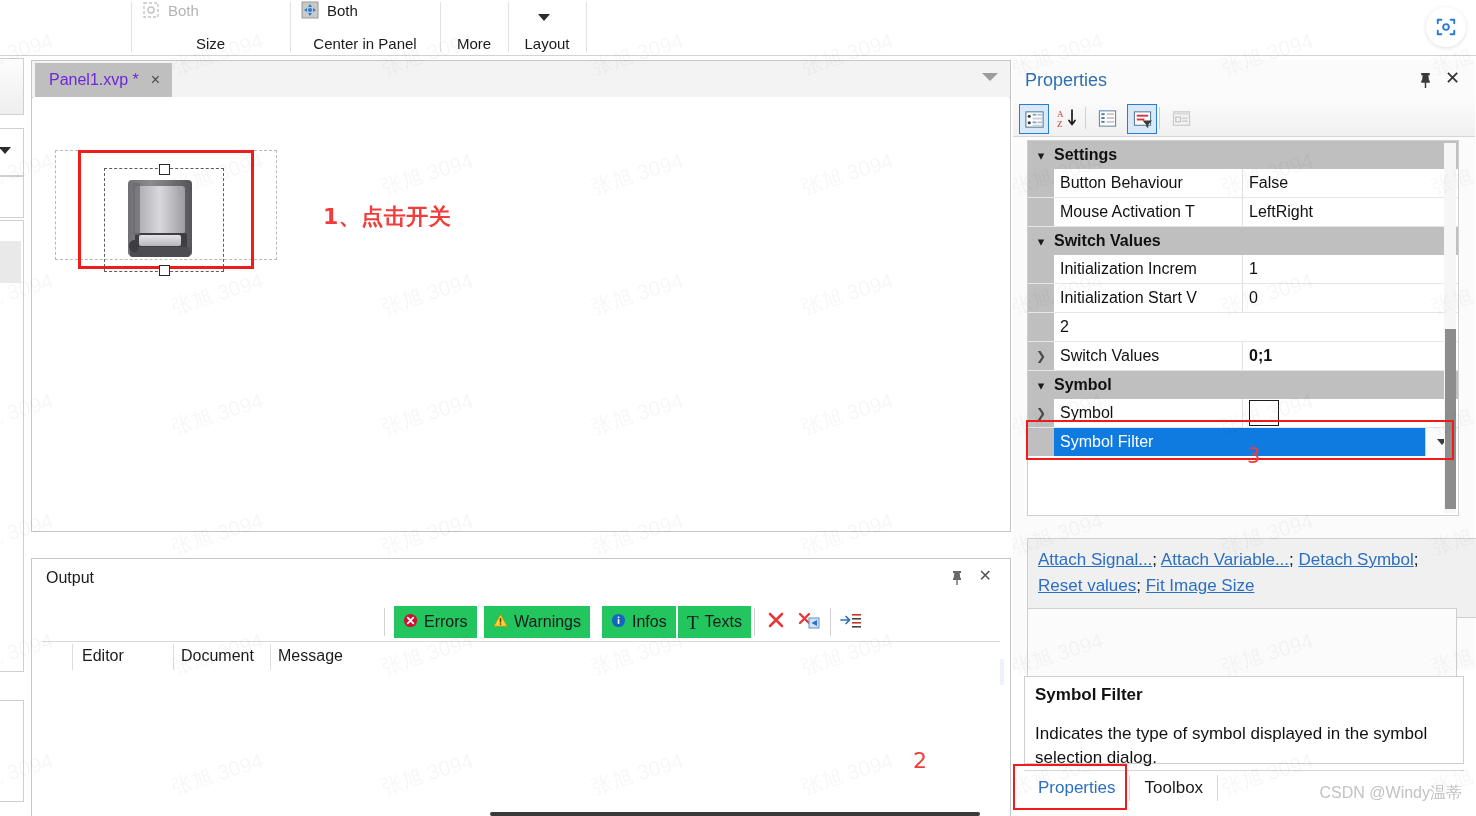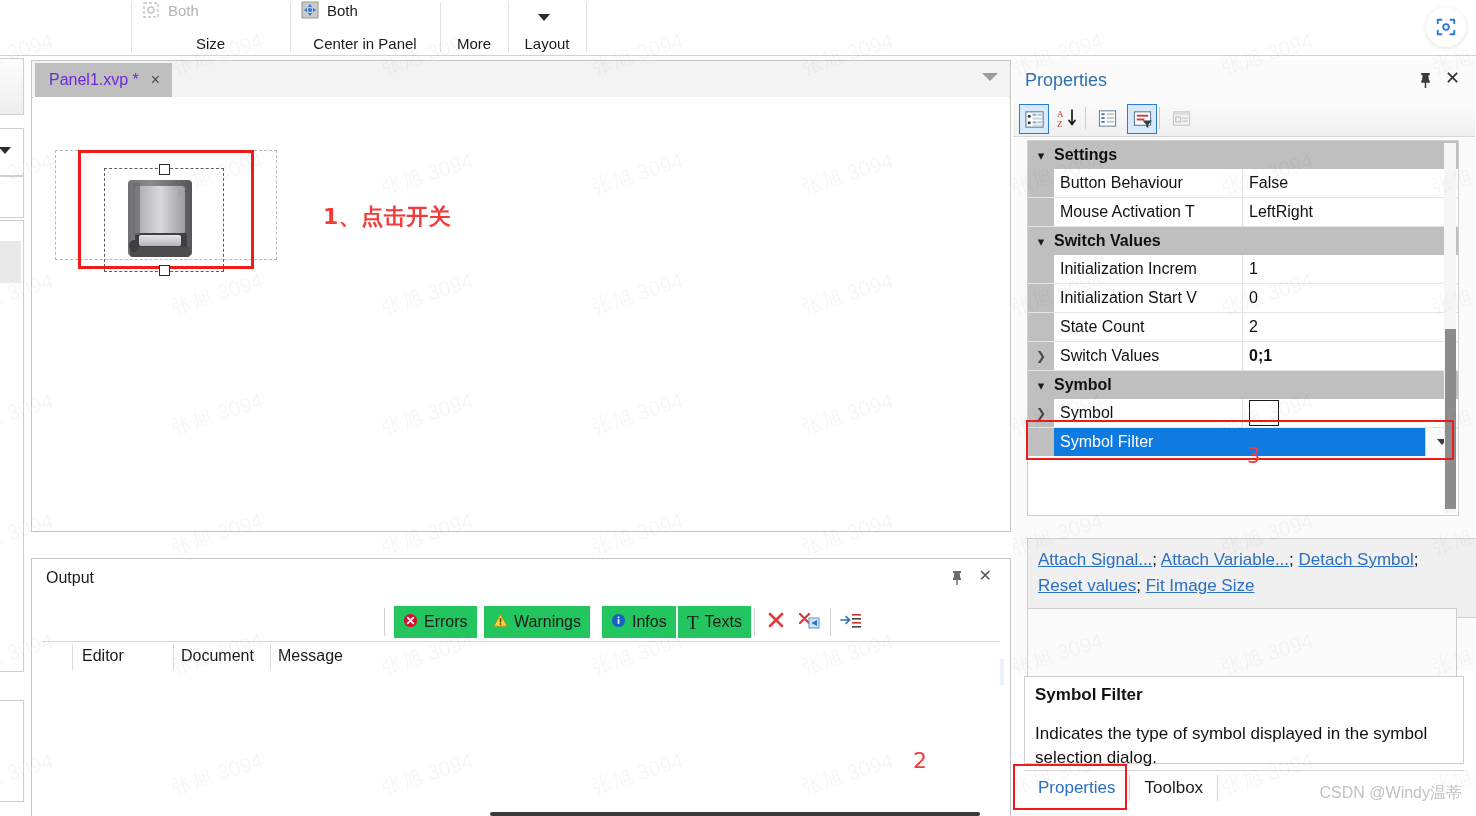--- a/index.html
+++ b/index.html
@@ -394,21 +394,20 @@
       <span class="pname">Initialization Increm</span>
       <span class="pval">1</span>
     </div>
     <div class="prow">
       <span class="gutter"></span>
       <span class="pname">Initialization Start V</span>
       <span class="pval">0</span>
     </div>
     <div class="prow">
       <span class="gutter"></span>
-      <span class="pname">State Count</span>
       <span class="pval">2</span>
     </div>
     <div class="prow bold">
       <span class="gutter">❯</span>
       <span class="pname">Switch Values</span>
       <span class="pval">0;1</span>
     </div>
 
     <div class="cat">
       <span class="chev">▾</span>

